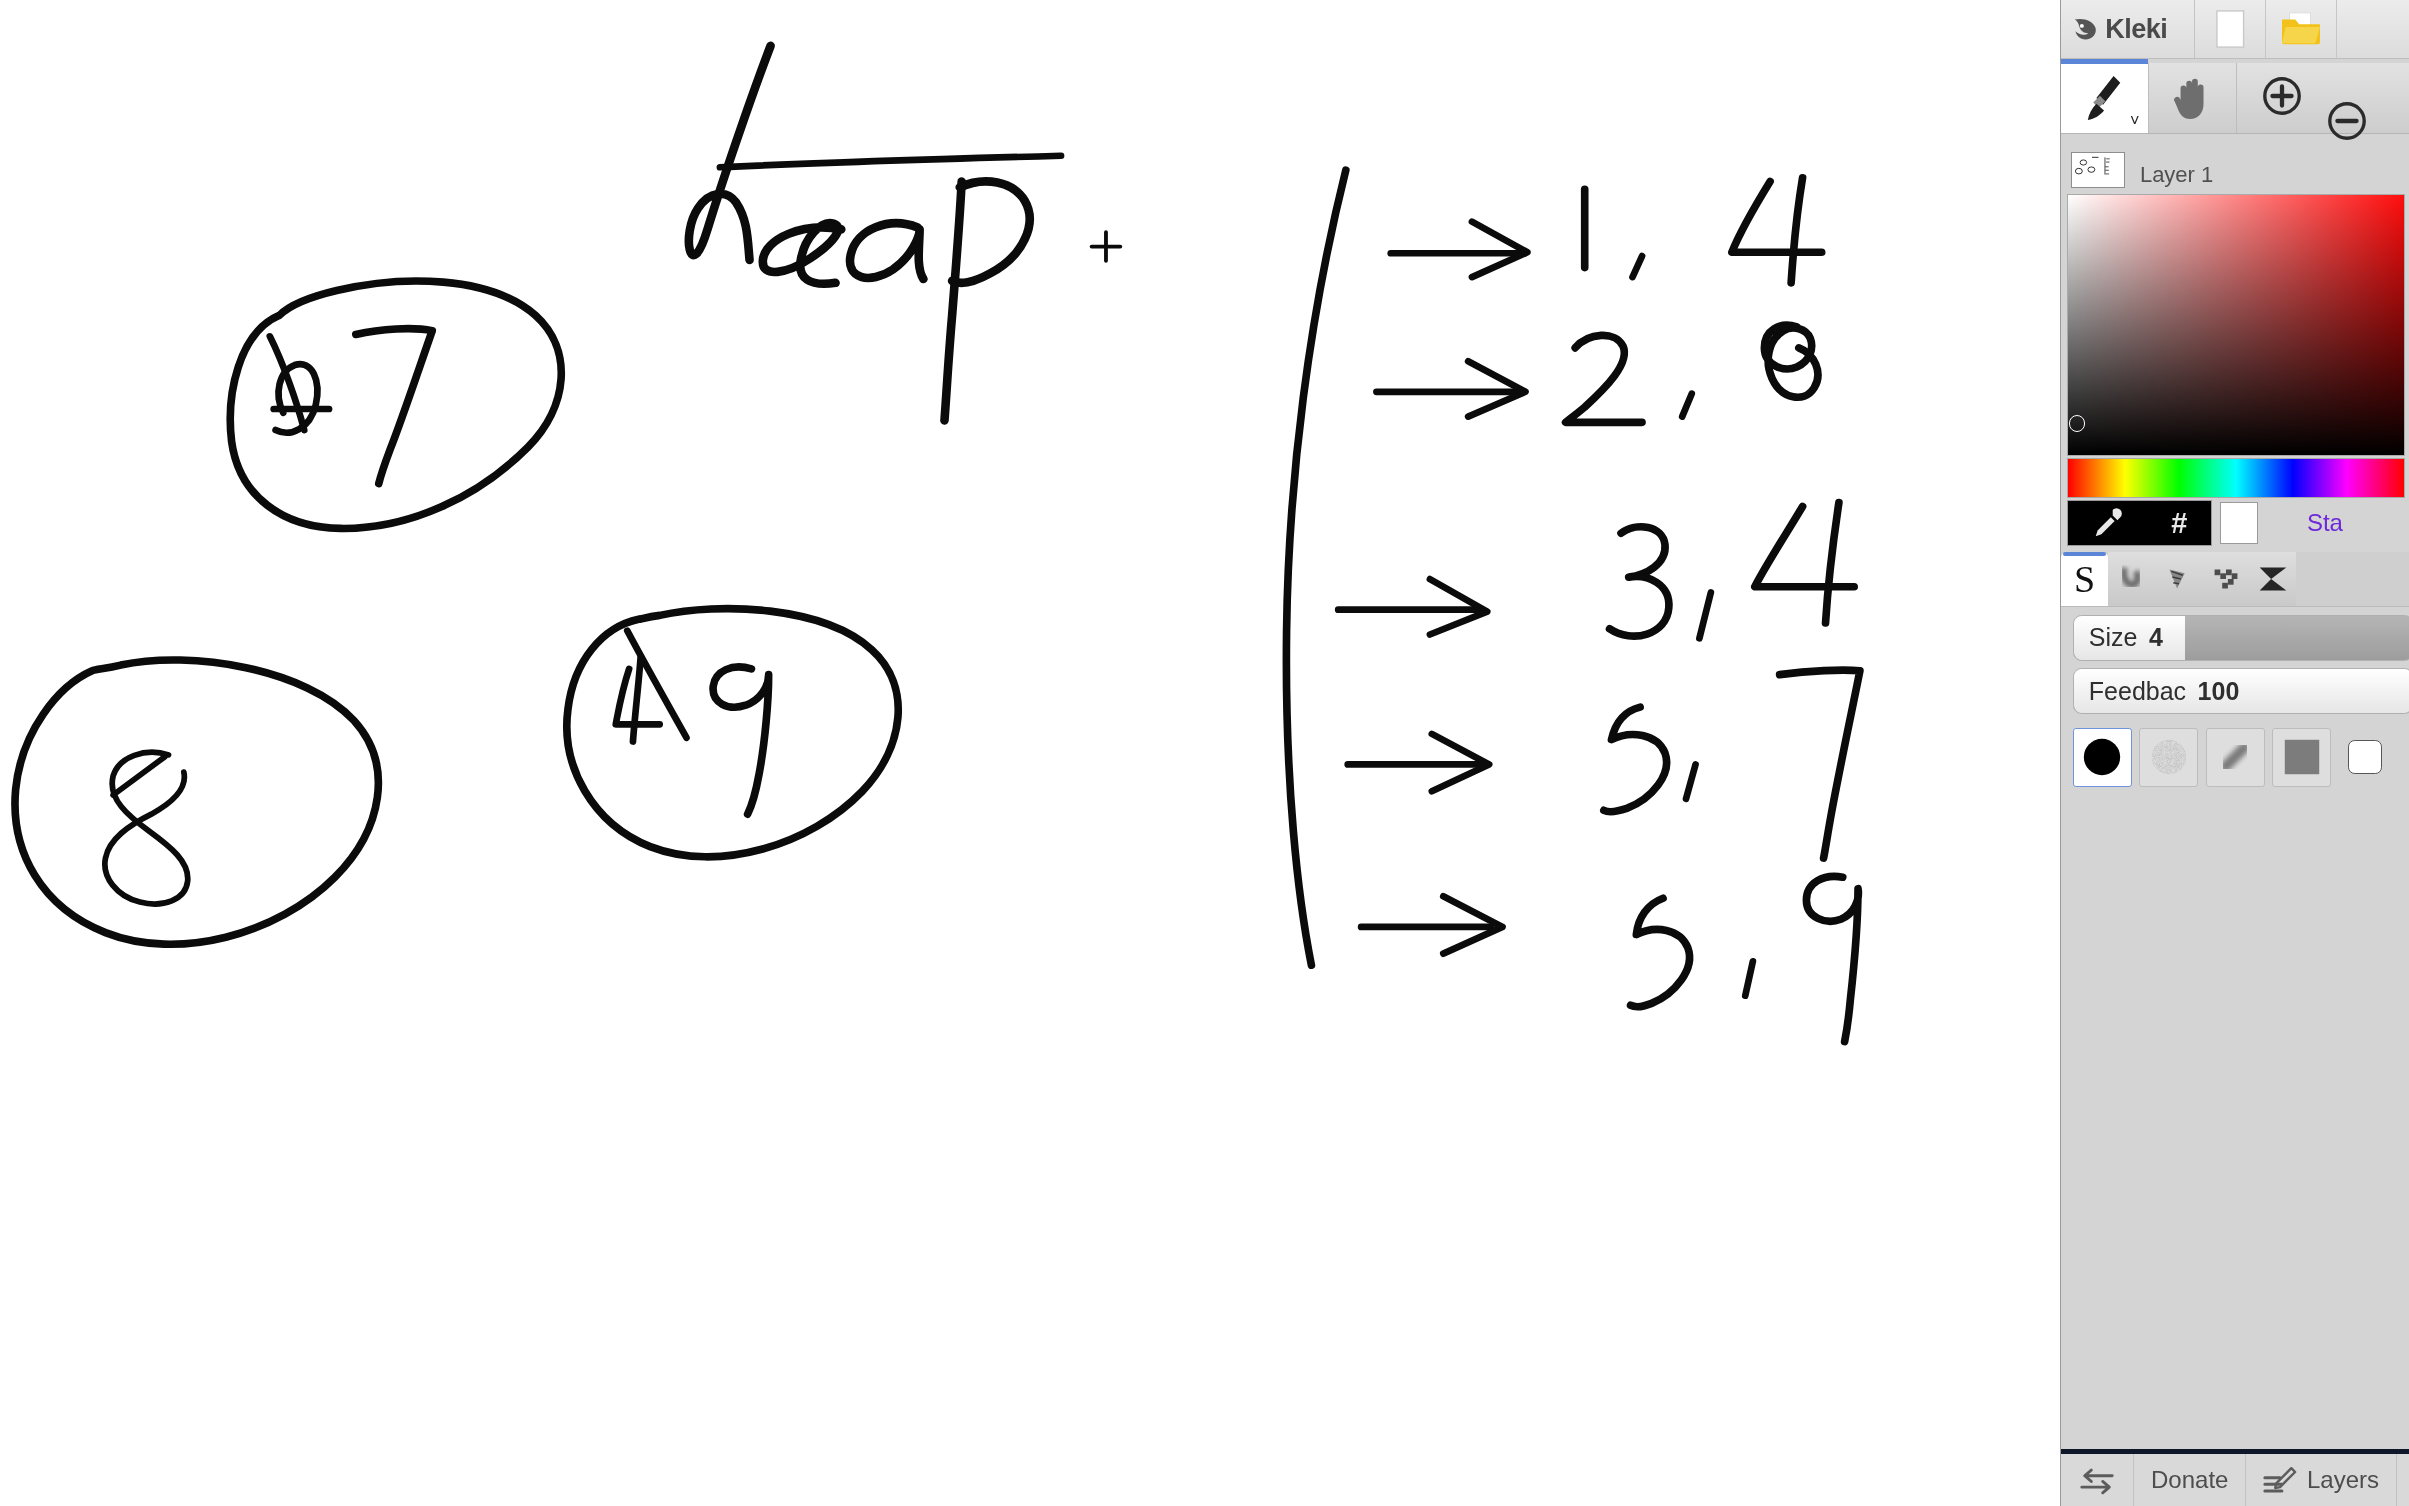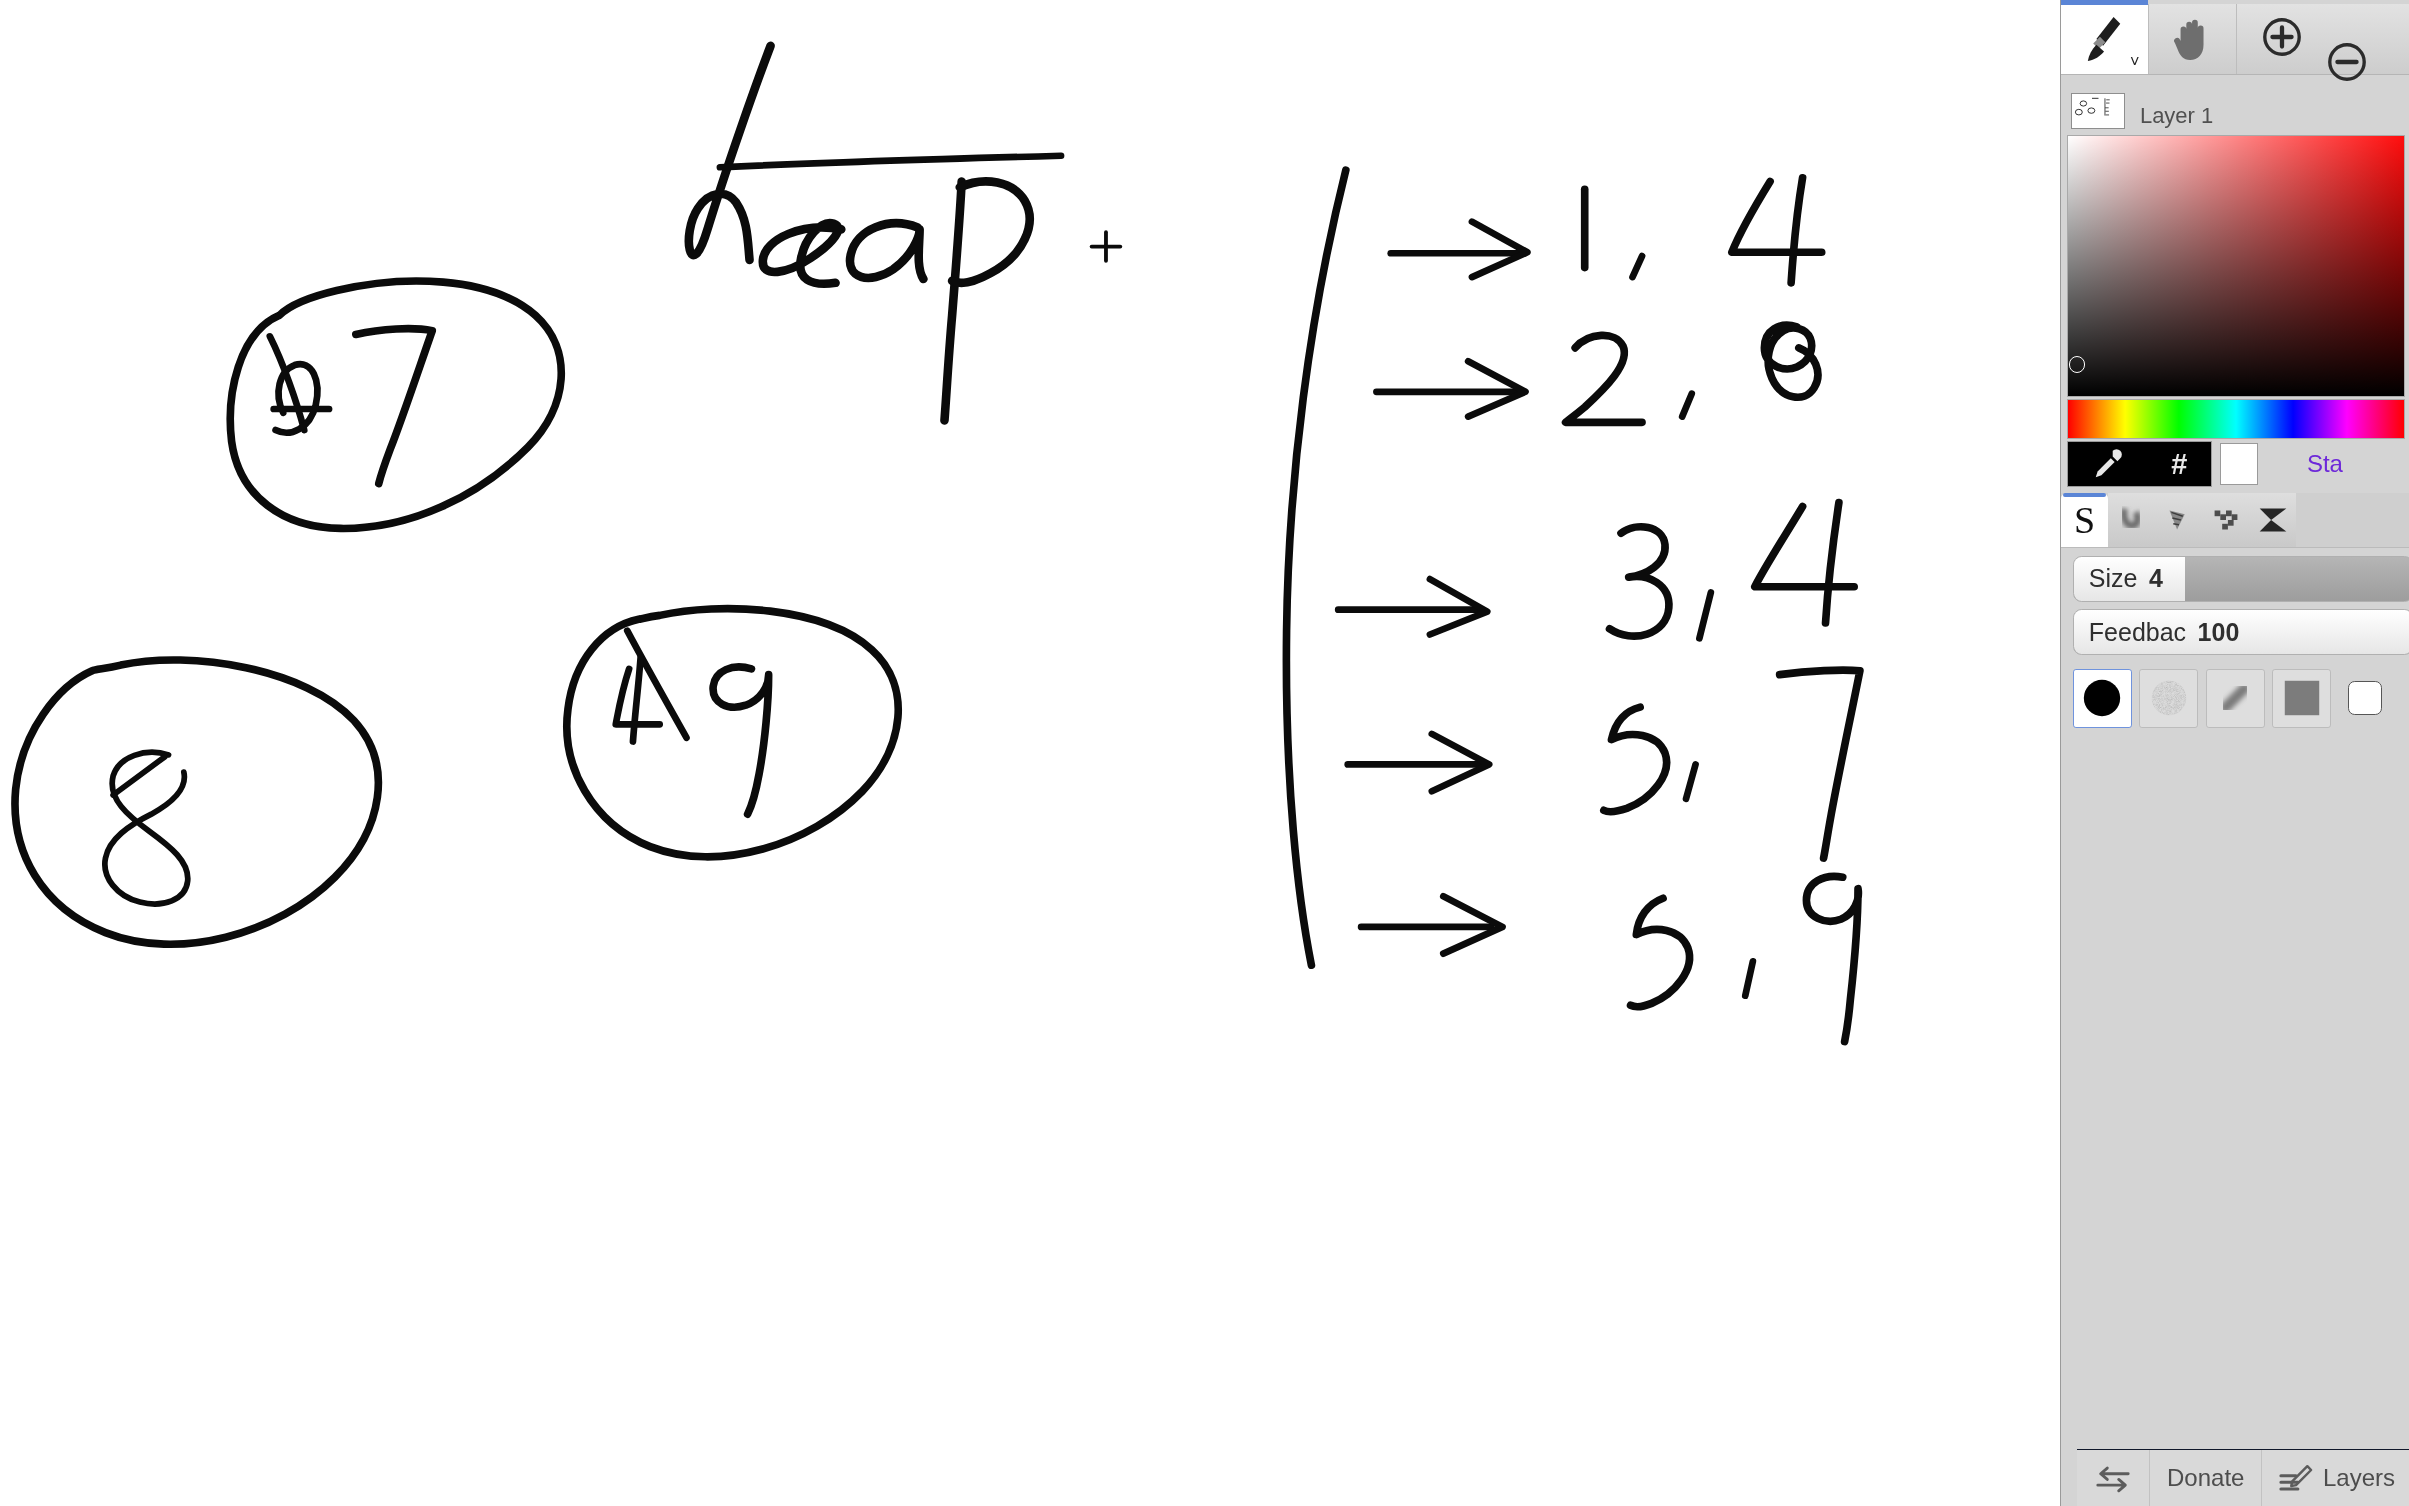--- a/index.html
+++ b/index.html
@@ -197,21 +197,21 @@
     width: 34px; height: 34px; background: #fff;
     border: 1.9px solid #565656; border-radius: 6.7px; margin-left: 9.6px;
     cursor: pointer;
   }
 
   .spacer { flex: 1 1 auto; }
 
   
   .bottombar {
     height: 57px; flex: 0 0 57px; display: flex; align-items: stretch;
-    background: #d9d9d9; border-top: 1px solid #0f172a; margin-left: 16px;
+    background: #d9d9d9; border-top: 5px solid #0f172a;
   }
   .bb-item {
     display: flex; align-items: center; justify-content: center; gap: 9.6px;
     padding: 0 17px; border-right: 1px solid #c2c2c2;
     font-size: 24px; color: #4d4d4d; cursor: pointer;
   }
 </style>
 </head>
 <body>
 
@@ -327,20 +327,42 @@
         <path class="ink" stroke-width="7" d="M1834 1006 L 1826 1042"></path>
         <path class="ink" stroke-width="8" d="M1928 918 C 1908 914, 1890 924, 1890 942 C 1890 960, 1910 968, 1926 962
                  C 1940 956, 1946 942, 1944 930 C 1944 962, 1940 1010, 1936 1046
                  C 1934 1068, 1932 1080, 1930 1090"></path>
       </g>
     </svg>
   </div>
 
   <div id="side-panel">
 
+    <div class="titlebar">
+      <div class="brand">
+        <svg class="brand-mark" viewBox="0 0 32 32">
+          <path d="M4 5 C 14 3, 24 6, 27 14 C 29 21, 23 27, 16 27 C 10 27, 6 23, 5 18
+                   C 9 22, 15 23, 19 20 C 14 20, 10 17, 9 12 C 8 8, 6 6, 4 5 Z" fill="#555"></path>
+          <circle cx="12" cy="12" r="2.2" fill="#fff"></circle>
+        </svg>
+        <span class="brand-name">Kleki</span>
+      </div>
+      <div class="tb-btn">
+        <svg width="32.5" height="40" viewBox="0 0 34 42">
+          <rect x="3" y="2" width="28" height="38" fill="#fff" stroke="#c9c9c9" stroke-width="1.5"></rect>
+        </svg>
+      </div>
+      <div class="tb-btn">
+        <svg width="42" height="38" viewBox="0 0 44 40">
+          <rect x="10" y="3" width="22" height="17" fill="#fff" stroke="#ddd"></rect>
+          <path d="M2 10 h14 l4 5 h22 v19 a2 2 0 0 1 -2 2 H4 a2 2 0 0 1 -2 -2 Z" fill="#f2c21a"></path>
+          <path d="M6 18 h36 l-5 17 H2 Z" fill="#f7d54a"></path>
+        </svg>
+      </div>
+    </div>
 
     <div class="toolrow">
       <div class="tool active">
         <svg width="42" height="52" viewBox="0 0 44 54">
           <path d="M31 4 L38 11 L20 34 L13 27 Z" fill="#1d1d1d"></path>
           <rect x="11" y="27" width="10" height="8" transform="rotate(-45 16 31)" fill="#8c8c8c"></rect>
           <path d="M13 33 C 8 38, 5 44, 4 50 C 11 49, 17 45, 21 40 Z" fill="#1d1d1d"></path>
         </svg>
         <span class="caret">˅</span>
       </div>

